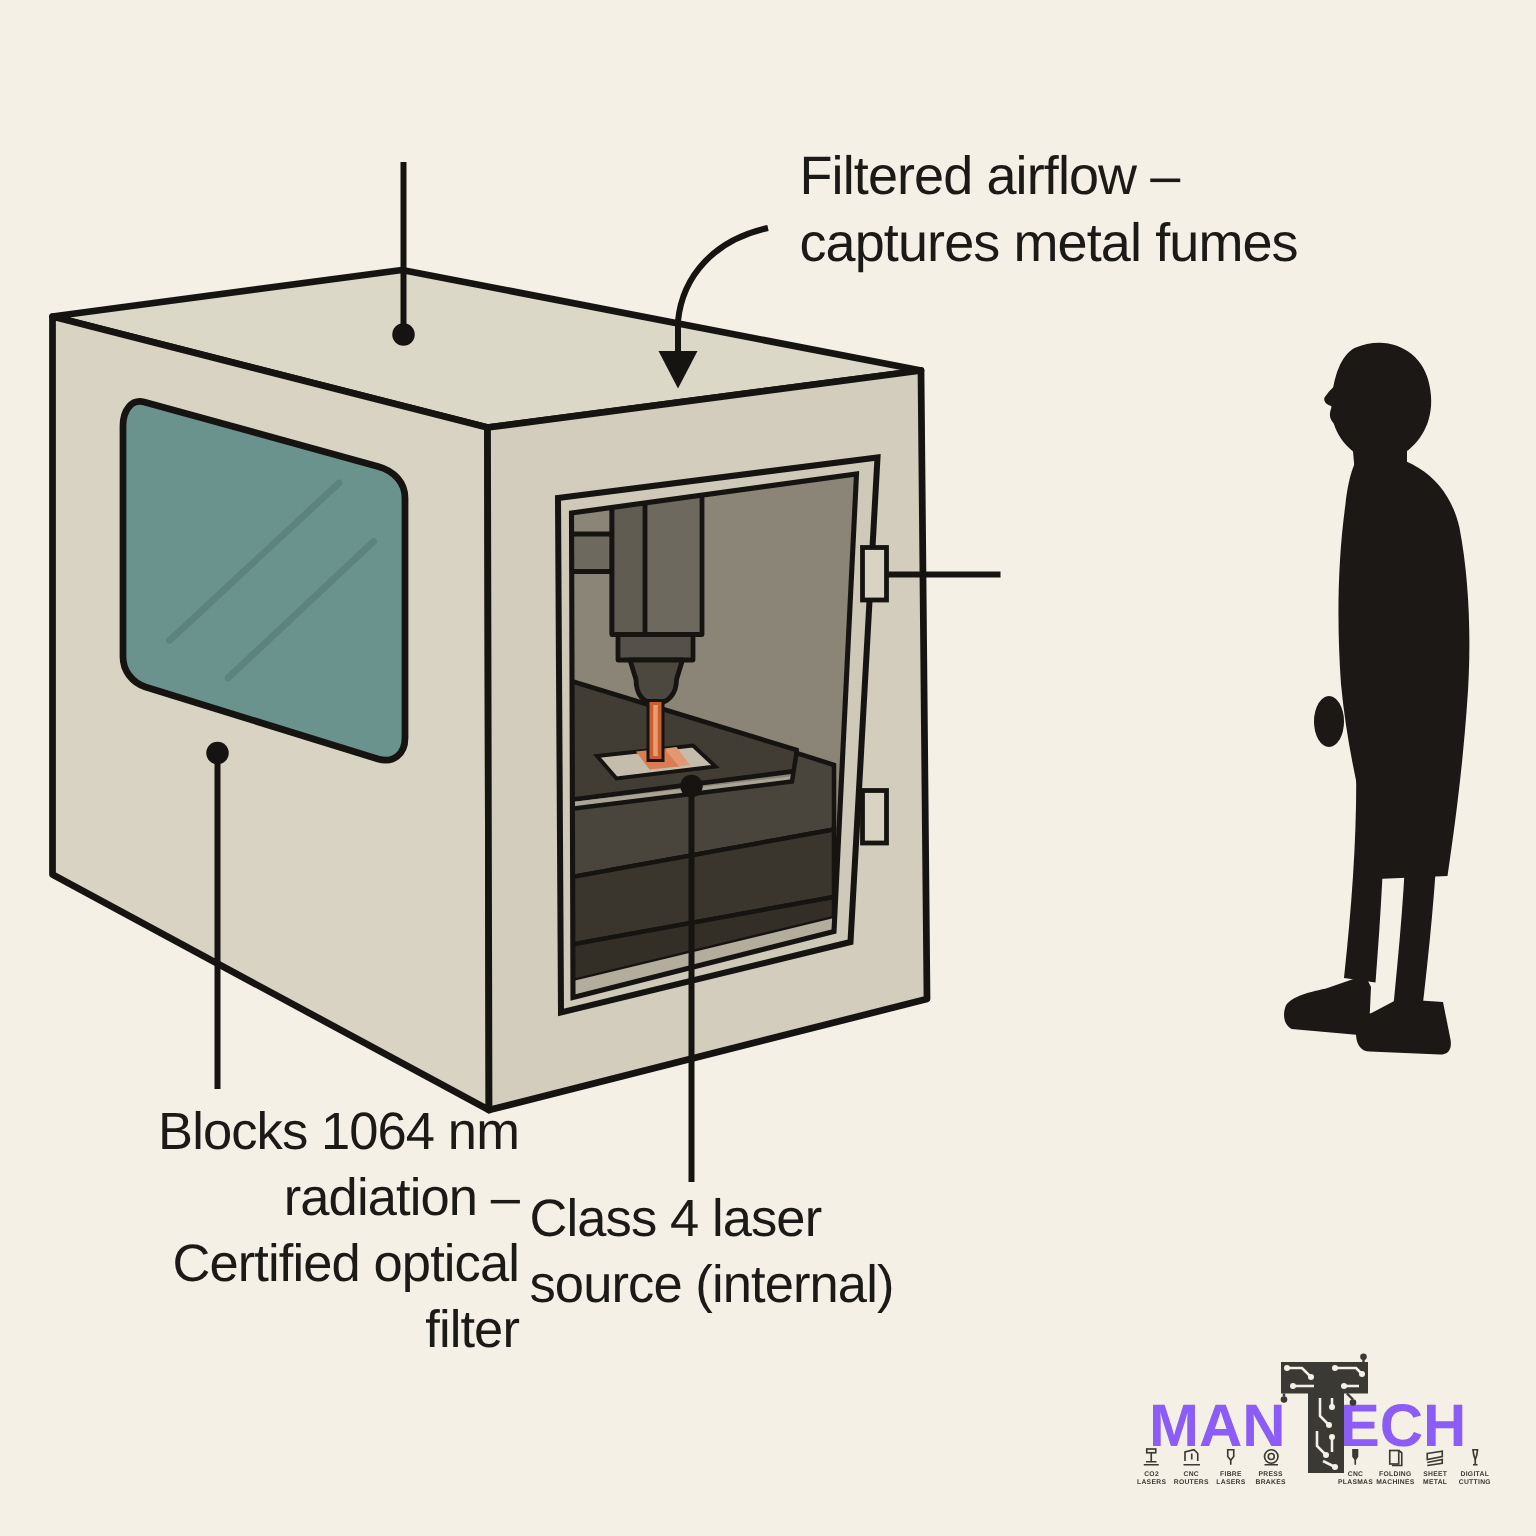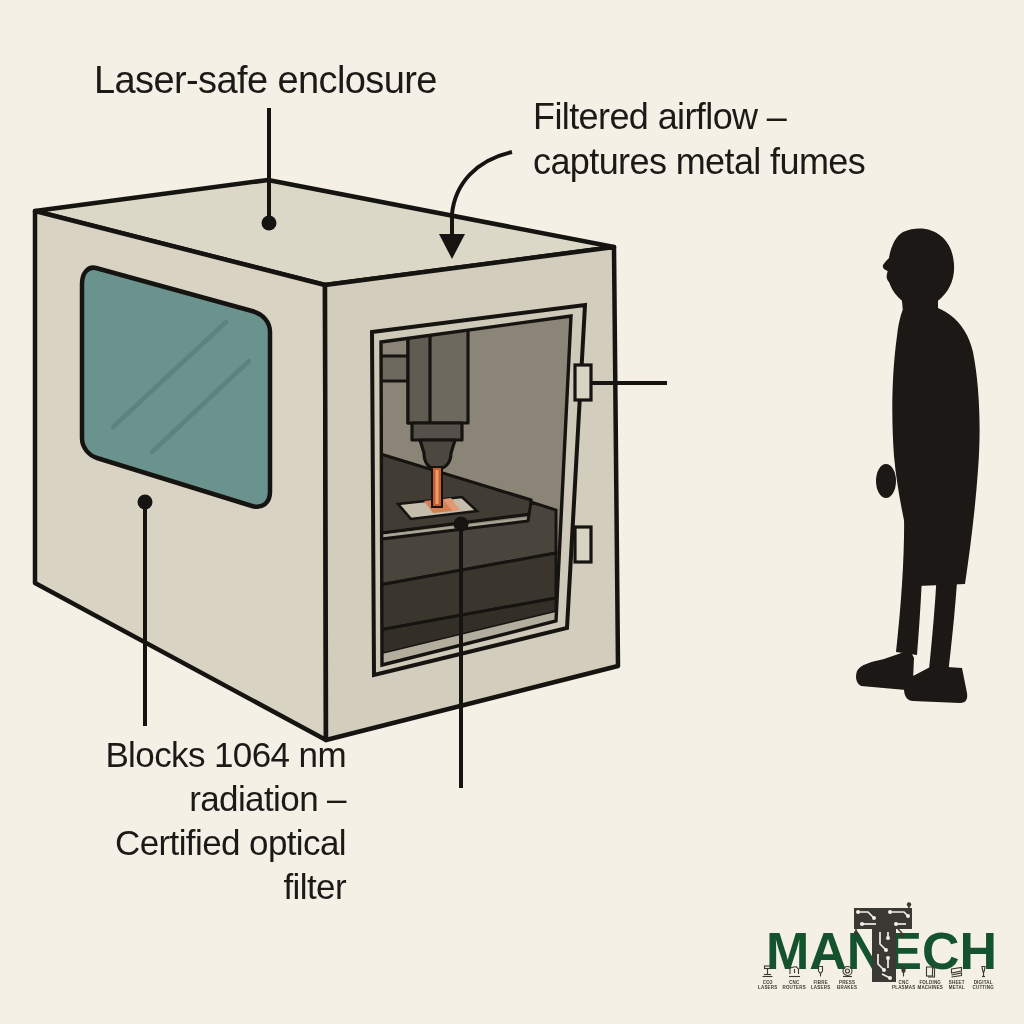--- a/index.html
+++ b/index.html
@@ -24,22 +24,22 @@
   .label.big{font-size:38px;line-height:46px;}
   .label.airflow{font-size:36px;line-height:45px;}
   
   #logo{
     position:absolute;left:753px;top:896px;width:244px;height:104px;
     color:#3b3933;
   }
   #logo .brandrow{
     position:absolute;left:0;top:38px;width:244px;
     display:flex;align-items:flex-end;
-    font-weight:800;font-size:52px;line-height:34px;
-    letter-spacing:0px;color:#14532d;
+    font-weight:800;font-size:40px;line-height:34px;
+    letter-spacing:0px;color:#8b5cf6;
   }
   #logo .brandrow .man{margin-left:13px;}
   #logo .brandrow .tspace{width:36px;}
   #logo .t-mark{position:absolute;left:99px;top:6px;}
   #logo .products{
     position:absolute;left:2px;top:68px;width:242px;
     display:flex;align-items:flex-start;
   }
   #logo .product{
     width:27px;margin-right:1px;
@@ -164,31 +164,32 @@
     <g>
       <line x1="591" y1="383" x2="667" y2="383"></line>
     </g>
     <g>
       <path d="M 512 152 C 476 160 455 184 452 214 L 452 234" fill="none"></path>
       <polygon points="439,234 465,234 452,259" stroke="none"></polygon>
     </g>
   </g>
 </svg>
 
-<div class="label big" style="left:94px;top:57px;width:400px;">Laser-safe enclosure</div>
 
 <div class="label airflow" style="left:513px;top:94px;width:370px;margin-left:20px;">Filtered airflow –
 captures metal fumes</div>
 
 
 <div class="label" style="left:46px;top:733px;width:300px;text-align:right;">Blocks 1064 nm
 radiation –
 Certified optical
 filter</div>
 
+<div class="label" style="left:353px;top:791px;width:300px;">Class 4 laser
+source (internal)</div>
 
 <div id="logo">
   <div class="brandrow">
     <span class="man">MAN</span>
     <span class="tspace"></span>
     <span class="ech">ECH</span>
   </div>
 
   <svg class="t-mark" width="62" height="82" viewBox="0 0 62 82">
     <g fill="#3b3933">

